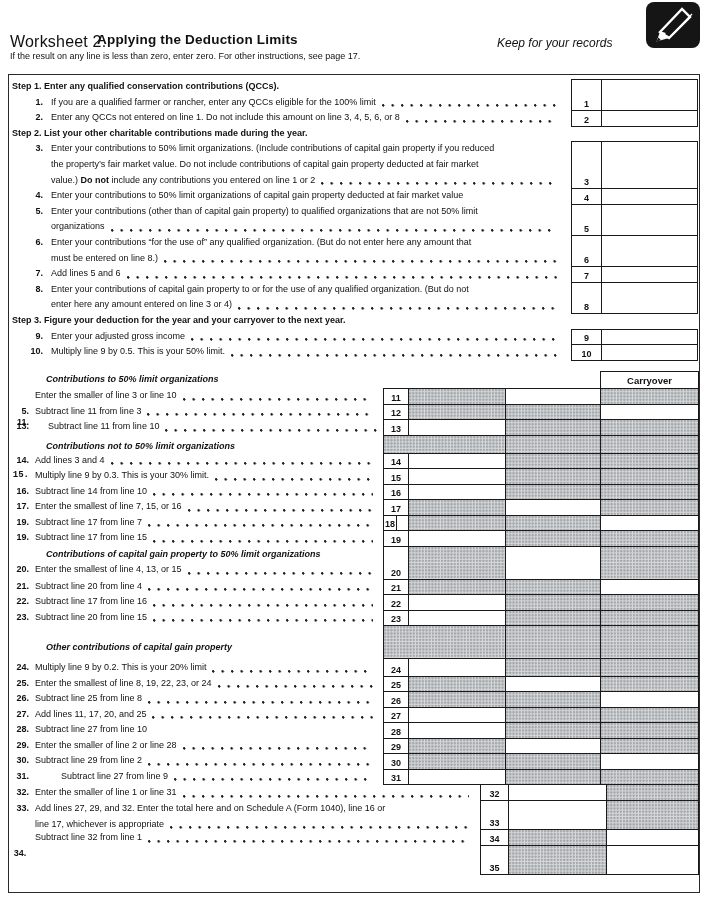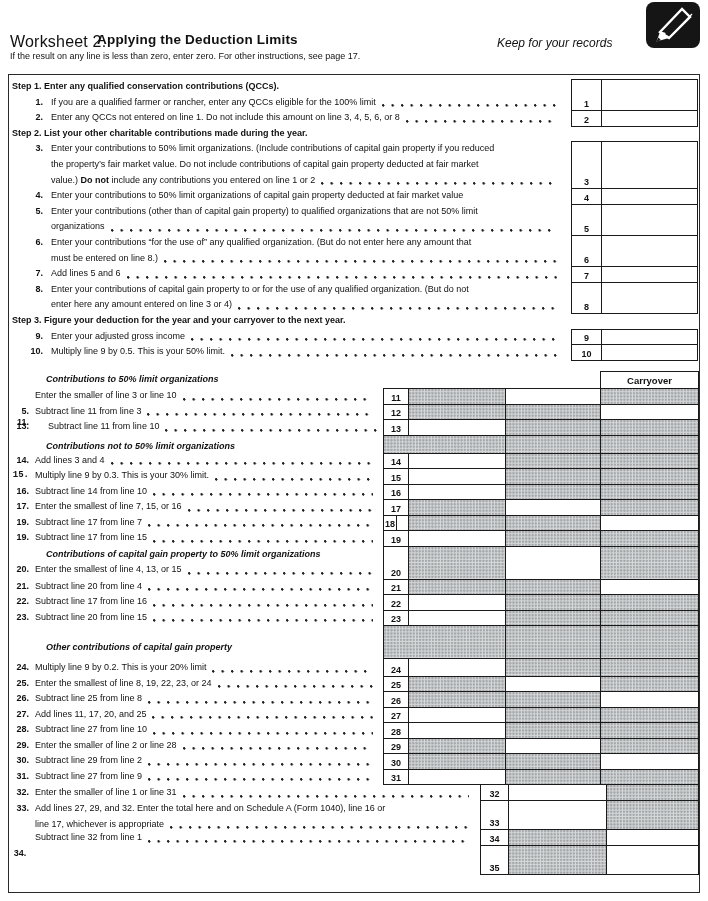--- a/index.html
+++ b/index.html
@@ -409,21 +409,21 @@
           </div>
         </div>
       </div>
       <div class="cell cellnum" style="left: 374px; top: 631.5px; width: 26px; height: 16.5px;">27</div>
       <div class="cell" style="left: 399px; top: 631.5px; width: 98px; height: 16.5px;"></div>
       <div class="cell shade" style="left: 496px; top: 631.5px; width: 96px; height: 16.5px;"></div>
       <div class="cell shade" style="left: 591px; top: 631.5px; width: 99px; height: 16.5px;"></div>
       <div class="trow" style="left: 2px; top: 647px; width: 376px; height: 15.5px;">
         <div class="num" style="width: 18px; line-height: 15.5px; top: 0px;">28.</div>
         <div class="lines" style="left: 24px; width: 344px; top: 0px;">
-          <div class="line" style="height: 15.5px; line-height: 15.5px;">
+          <div class="line" style="height: 15.5px; line-height: 15.5px; flex-direction: column;">
             <span class="t">Subtract line 27 from line 10</span>
             <span class="dots"></span>
           </div>
         </div>
       </div>
       <div class="cell cellnum" style="left: 374px; top: 647px; width: 26px; height: 16.5px;">28</div>
       <div class="cell" style="left: 399px; top: 647px; width: 98px; height: 16.5px;"></div>
       <div class="cell shade" style="left: 496px; top: 647px; width: 96px; height: 16.5px;"></div>
       <div class="cell shade" style="left: 591px; top: 647px; width: 99px; height: 16.5px;"></div>
       <div class="trow" style="left: 2px; top: 662.5px; width: 376px; height: 15.5px;">
@@ -448,21 +448,21 @@
           </div>
         </div>
       </div>
       <div class="cell cellnum" style="left: 374px; top: 678px; width: 26px; height: 16.5px;">30</div>
       <div class="cell shade" style="left: 399px; top: 678px; width: 98px; height: 16.5px;"></div>
       <div class="cell shade" style="left: 496px; top: 678px; width: 96px; height: 16.5px;"></div>
       <div class="cell" style="left: 591px; top: 678px; width: 99px; height: 16.5px;"></div>
       <div class="trow" style="left: 2px; top: 693.5px; width: 376px; height: 15.5px;">
         <div class="num" style="width: 18px; line-height: 15.5px; top: 0px;">31.</div>
         <div class="lines" style="left: 24px; width: 344px; top: 0px;">
-          <div class="line" style="height: 15.5px; line-height: 15.5px;">
+          <div class="line" style="height: 15.5px; line-height: 15.5px; margin-left: 26px;">
             <span class="t">Subtract line 27 from line 9</span>
             <span class="dots"></span>
           </div>
         </div>
       </div>
       <div class="cell cellnum" style="left: 374px; top: 693.5px; width: 26px; height: 16.5px;">31</div>
       <div class="cell" style="left: 399px; top: 693.5px; width: 98px; height: 16.5px;"></div>
       <div class="cell shade" style="left: 496px; top: 693.5px; width: 96px; height: 16.5px;"></div>
       <div class="cell shade" style="left: 591px; top: 693.5px; width: 99px; height: 16.5px;"></div>
       <div class="trow" style="left: 2px; top: 710px; width: 472px; height: 15px;">

